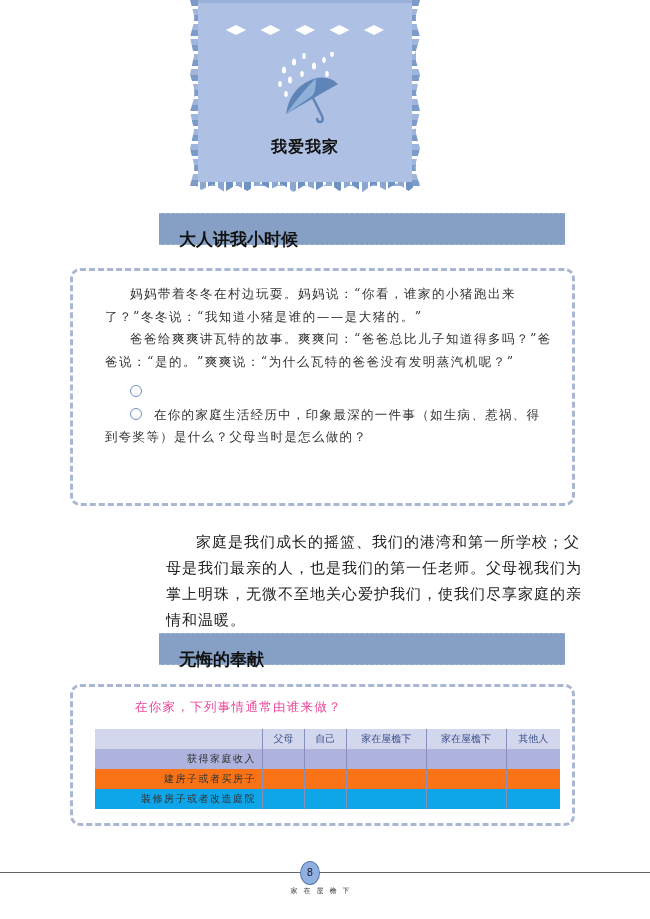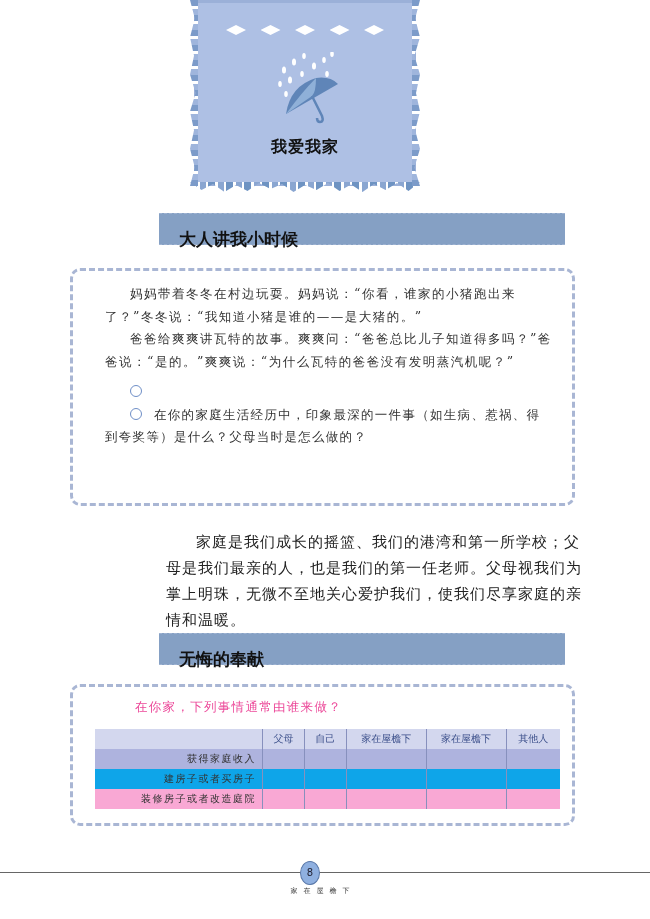--- a/index.html
+++ b/index.html
@@ -70,22 +70,22 @@
     
     .question { position: absolute; left: 62px; top: 12px; font-size: 12.5px; color: #ec4899; letter-spacing: 1.3px; }
     table.chores {
       position: absolute; left: 22px; top: 42px; width: 465px; border-collapse: collapse;
       font-family: "DejaVu Serif", serif; font-size: 10px; color: #333;
     }
     table.chores td, table.chores th { height: 20px; padding: 0 6px; font-weight: normal; }
     table.chores th { color: #3b4f8a; text-align: center; }
     table.chores tr.hdr { background: #d3d7ee; }
     table.chores tr.r0 { background: #aeb3de; }
-    table.chores tr.r1 { background: #0ea5e9; }
-    table.chores tr.r2 { background: #f9a8d4; }
+    table.chores tr.r1 { background: #f97316; }
+    table.chores tr.r2 { background: #0ea5e9; }
     table.chores td + td, table.chores th + th { border-left: 1px solid #8790bd; }
     table.chores td:first-child { text-align: right; letter-spacing: 1.5px; width: 155px; }
 
     
     .footer-line { position: absolute; left: 0; right: 0; top: 872px; height: 1px; background: #666; }
     .page-circle {
       position: absolute; left: 300px; top: 861px; width: 18px; height: 22px; border-radius: 50%;
       background: #8fb0e0; border: 1px solid #5a78a8; text-align: center; line-height: 22px;
       font-family: "DejaVu Sans", sans-serif; font-size: 10px; color: #223;
     }

